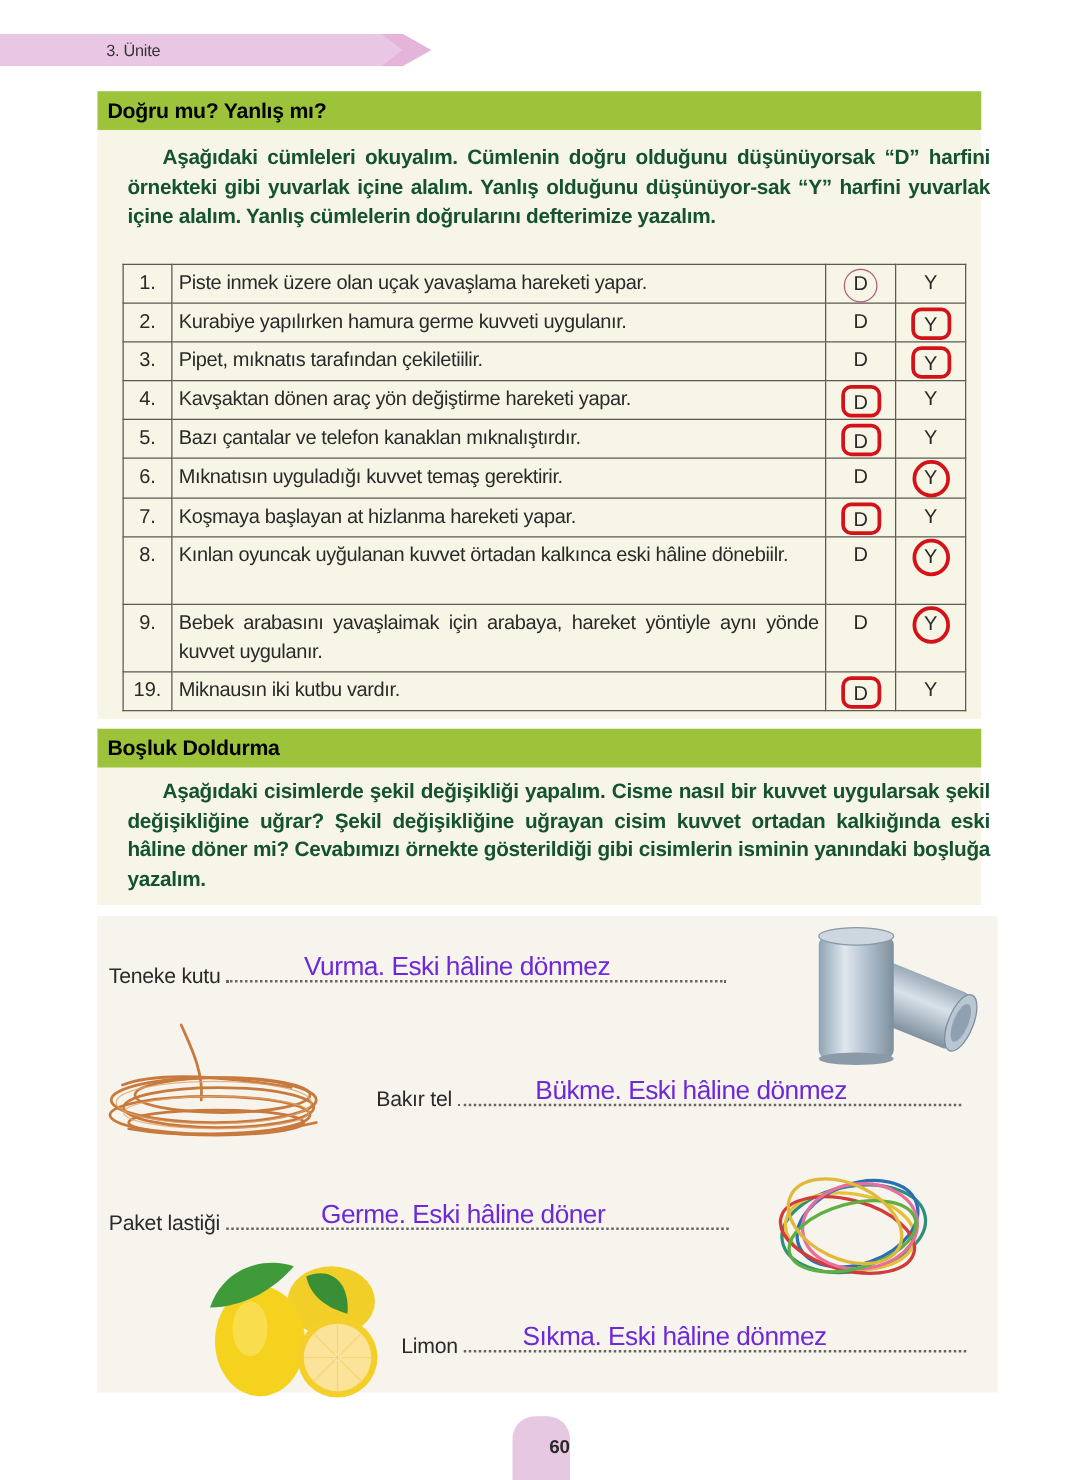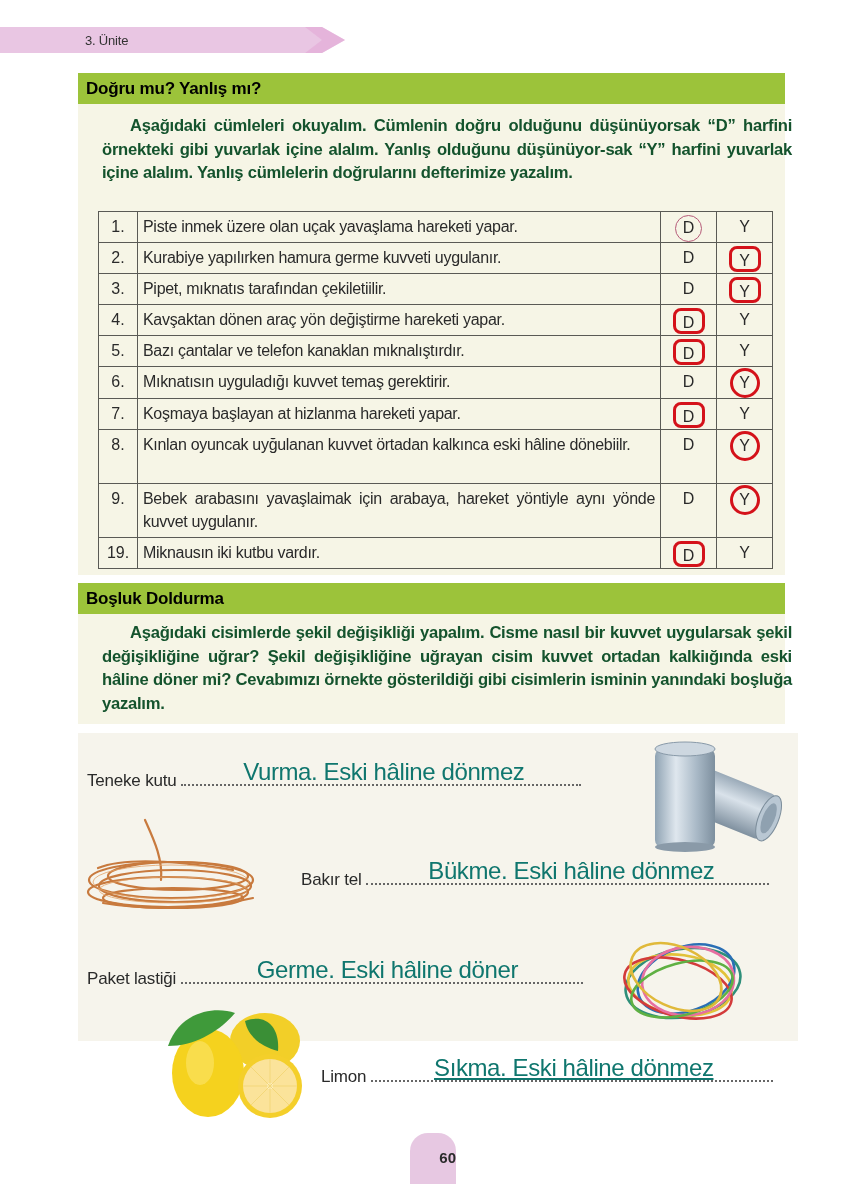--- a/index.html
+++ b/index.html
@@ -6,21 +6,21 @@
   html, body { width: 864px; height: 1184px; background: #ffffff; overflow: hidden; }
   body { position: relative; font-family: "Liberation Sans", sans-serif; color: #222; }
 
   .unit-banner { position: absolute; left: 0; top: 27px; width: 345px; height: 26px; }
   .unit-banner svg { position: absolute; left: 0; top: 0; }
   .unit-banner span { position: absolute; left: 85px; top: 6px; font-size: 13px; color: #333; letter-spacing: -0.2px; }
 
   .panel { position: absolute; background: #f6f5e6; }
   .panel-1 { left: 78px; top: 73px; width: 707px; height: 502px; }
   .panel-2 { left: 78px; top: 583px; width: 707px; height: 141px; }
-  .panel-3 { left: 78px; top: 733px; width: 720px; height: 308px; background: #f6f4ec; }
+  .panel-3 { left: 78px; top: 733px; width: 720px; height: 381px; background: #f6f4ec; }
 
   .sec-head { position: absolute; left: 0; top: 0; width: 100%; height: 31px; background: #9cc33a; }
   .sec-head span { position: absolute; left: 8px; top: 6px; font-size: 17px; font-weight: bold; color: #000000; letter-spacing: -0.2px; }
 
   .intro { position: absolute; left: 8px; width: 690px; font-size: 16.6px; font-weight: bold; line-height: 23.5px; color: #14532d; text-align: justify; letter-spacing: -0.25px; margin-left: 16px; }
   .intro .indent { display: inline-block; width: 28px; }
   .panel-1 .intro { top: 41px; }
   .panel-2 .intro { top: 38px; }
 
   table.qa { position: absolute; left: 20px; top: 138px; border-collapse: collapse; font-size: 16px; color: #2a2a2a; }
@@ -31,21 +31,21 @@
   table.qa tr.r1 td { height: 31px; }
   table.qa tr.r2 td { height: 54px; }
   .mark { display: inline-block; width: 32px; height: 26px; line-height: 24px; position: relative; }
   .mark.box { border: 3px solid #d4121a; border-radius: 8px; }
   .mark.circle { border: 3px solid #d4121a; border-radius: 50%; width: 30px; height: 30px; line-height: 24px; margin-top: -2px; }
   .mark.thin { border: 1.5px solid #b55a78; border-radius: 50%; width: 27px; height: 27px; line-height: 24px; }
 
   .fill-row { position: absolute; font-size: 17px; color: #2a2a2a; white-space: nowrap; }
   .fill-row .label { letter-spacing: -0.2px; }
   .fill-row .dots { position: relative; display: inline-block; border-bottom: 2px dotted #666; height: 4px; vertical-align: baseline; }
-  .fill-row .answer { position: absolute; bottom: -2px; color: #0f766e; font-size: 24px; letter-spacing: -0.4px; white-space: nowrap; }
+  .fill-row .answer { position: absolute; bottom: -2px; color: #6d28d9; font-size: 21px; letter-spacing: -0.4px; white-space: nowrap; }
 
   .img { position: absolute; }
 
   .page-num { position: absolute; left: 410px; top: 1133px; width: 46px; height: 51px; background: #e7c8e2; border-radius: 18px 18px 0 0; text-align: right; }
   .page-num span { display: block; padding-top: 16px; font-size: 15px; font-weight: bold; color: #2a2a2a; }
 </style>
 </head>
 <body>
 
 <div class="unit-banner">
@@ -224,20 +224,20 @@
       <line x1="110" y1="58" x2="110" y2="112"></line>
       <line x1="83" y1="85" x2="137" y2="85"></line>
       <line x1="91" y1="66" x2="129" y2="104"></line>
       <line x1="129" y1="66" x2="91" y2="104"></line>
     </g>
   </svg>
 
   <div class="fill-row" style="left:243px; top:334px;">
     <span class="label">Limon</span>
     <span class="dots" style="width:402px;">
-      <span class="answer" style="left:63px;text-decoration:underline;">Sıkma. Eski hâline dönmez</span>
+      <span class="answer" style="left:47px;">Sıkma. Eski hâline dönmez</span>
     </span>
   </div>
 </div>
 
 <div class="page-num">
   <span>60</span>
 </div>
 
 </body></html>

